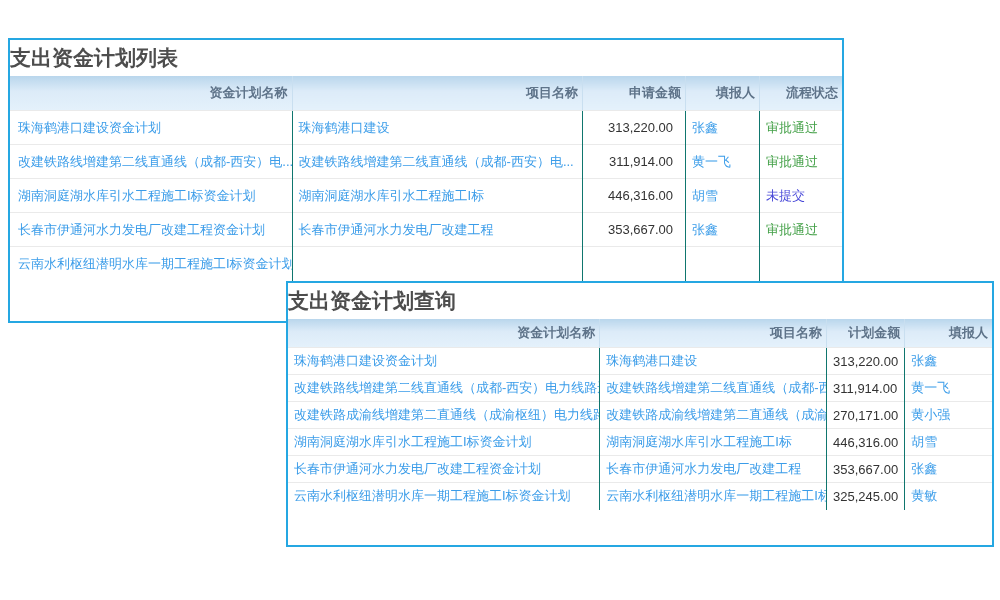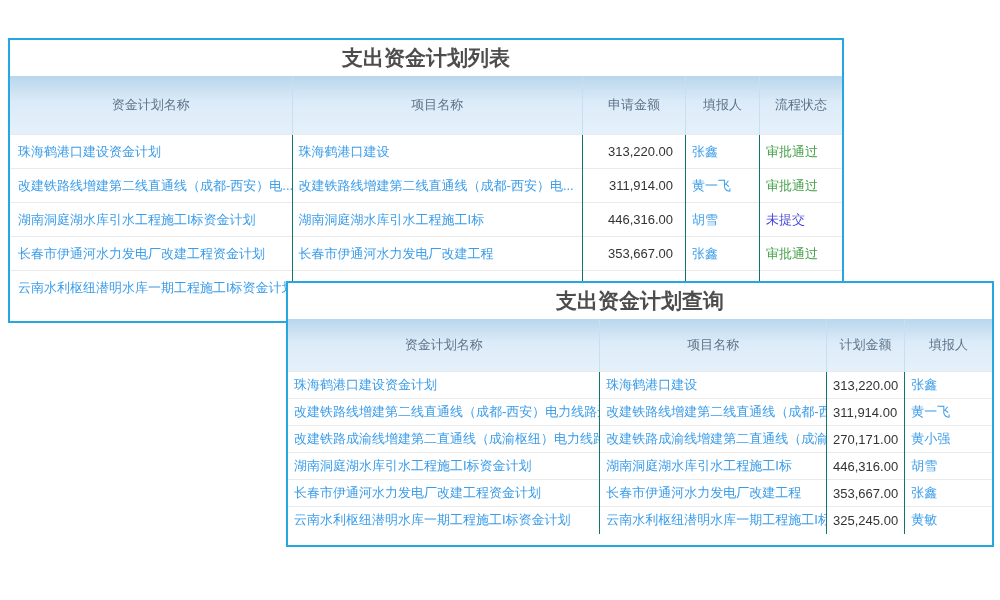--- a/index.html
+++ b/index.html
@@ -7,28 +7,28 @@
     width:1000px;height:600px;overflow:hidden;position:relative;
     background:#ffffff;
     font-family:"Liberation Sans","DejaVu Sans",sans-serif;
   }
   .panel{
     position:absolute;background:#ffffff;border:2px solid #25a7e2;box-sizing:border-box;
   }
   #panel-list{left:8px;top:38px;width:836px;height:285px;}
   #panel-query{left:286px;top:281px;width:708px;height:266px;}
   .panel-title{
-    text-align:center;font-weight:bold;color:#4d4d4d;
+    font-weight:bold;color:#4d4d4d;
     font-size:21px;line-height:36px;height:36px;white-space:nowrap;overflow:hidden;
   }
   table{width:100%;border-collapse:collapse;table-layout:fixed;}
   thead th{
     background:linear-gradient(to bottom,#b9d6ec 0%,#dcebf8 45%,#e4f1fb 100%);
-    color:#5e7389;font-weight:normal;font-size:13px;text-align:center;
-    padding:12px 4px;overflow:hidden;white-space:nowrap;
+    color:#5e7389;font-weight:bold;font-size:13px;text-align:right;
+    padding:0 4px;overflow:hidden;white-space:nowrap;
   }
   thead th + th{border-left:1px solid #c9dff0;}
   tbody td{
     border-top:1px solid #eaeaea;font-size:13px;color:#333333;
     padding:0 6px;overflow:hidden;white-space:nowrap;box-sizing:border-box;
   }
   tbody td + td{border-left:1px solid #0f766e;}
   
   #panel-list thead th{height:34px;}
   #panel-list tbody td{height:34px;}

